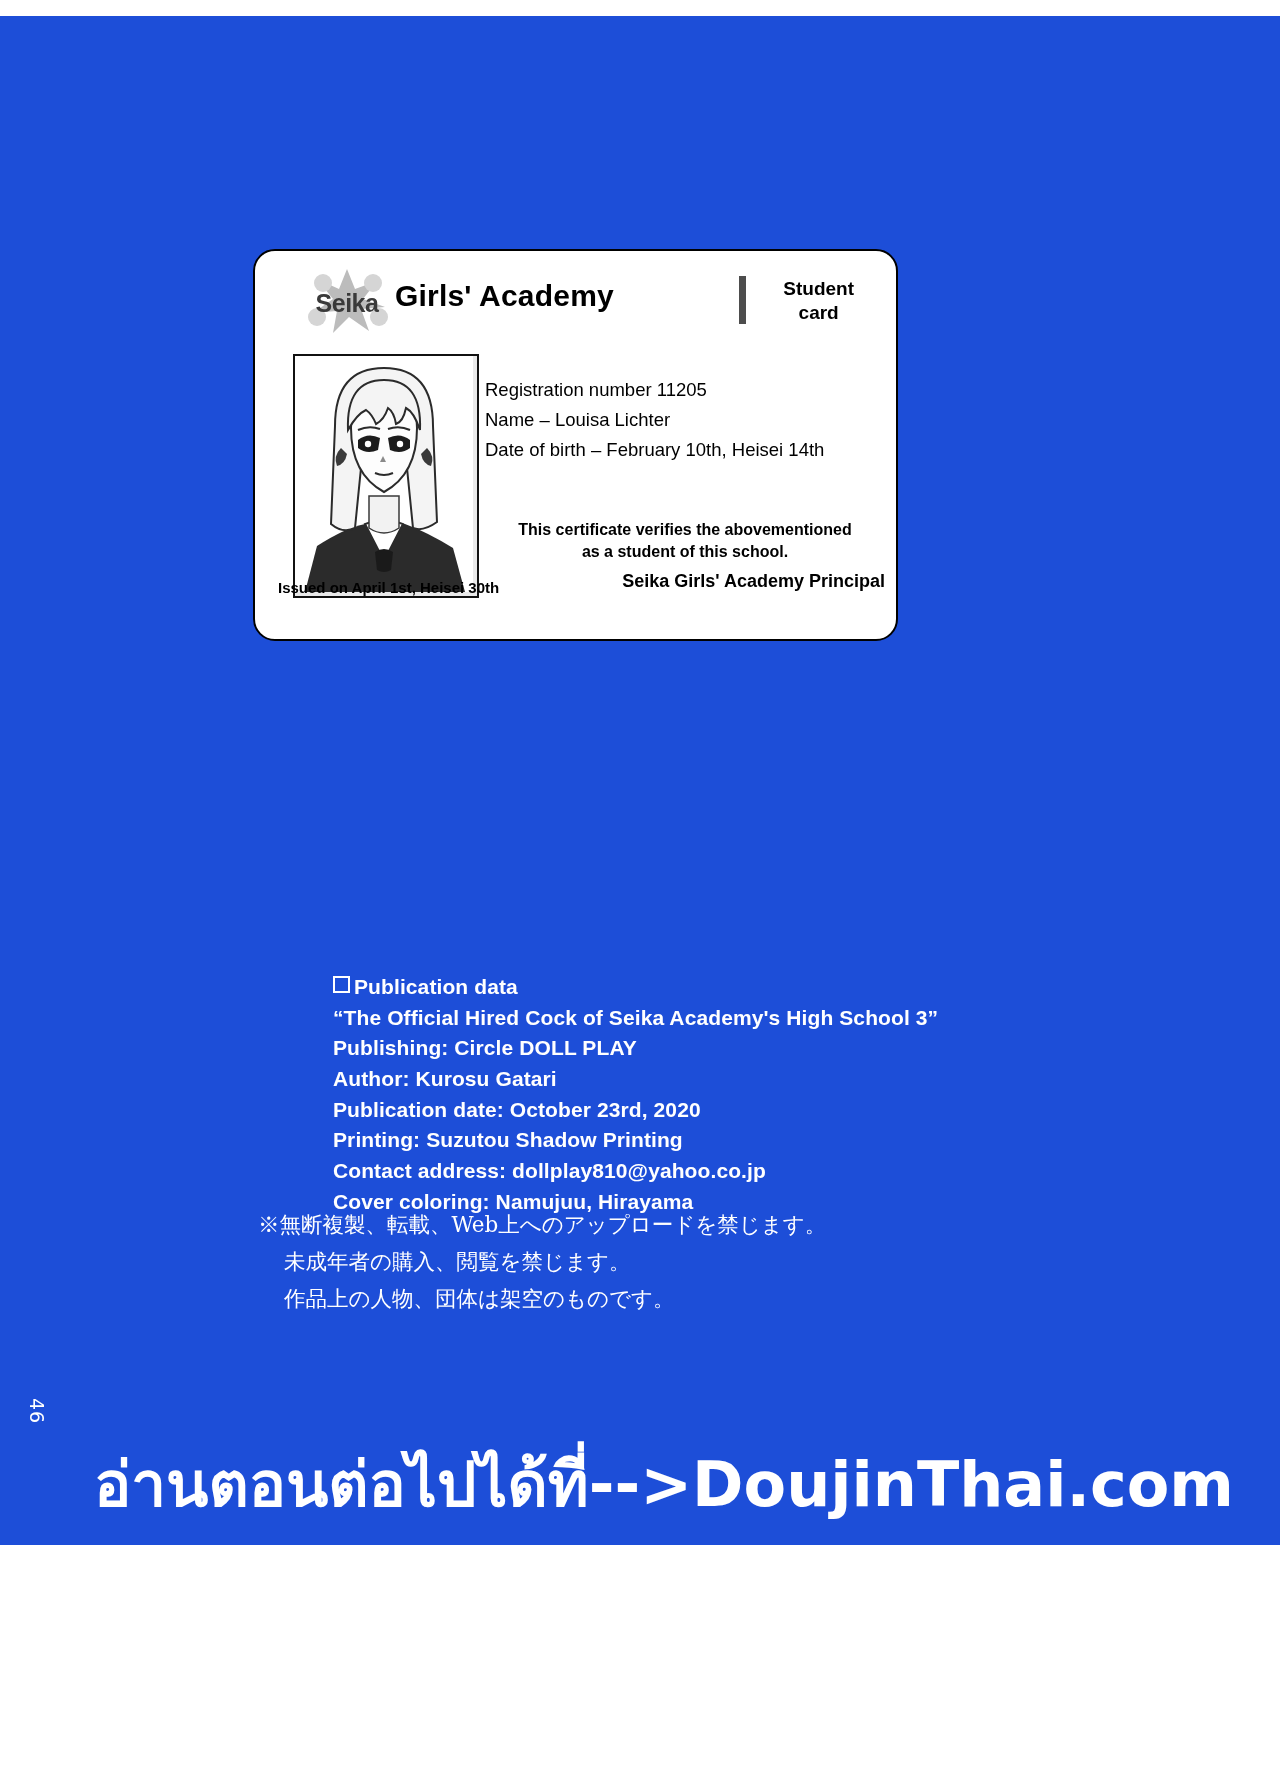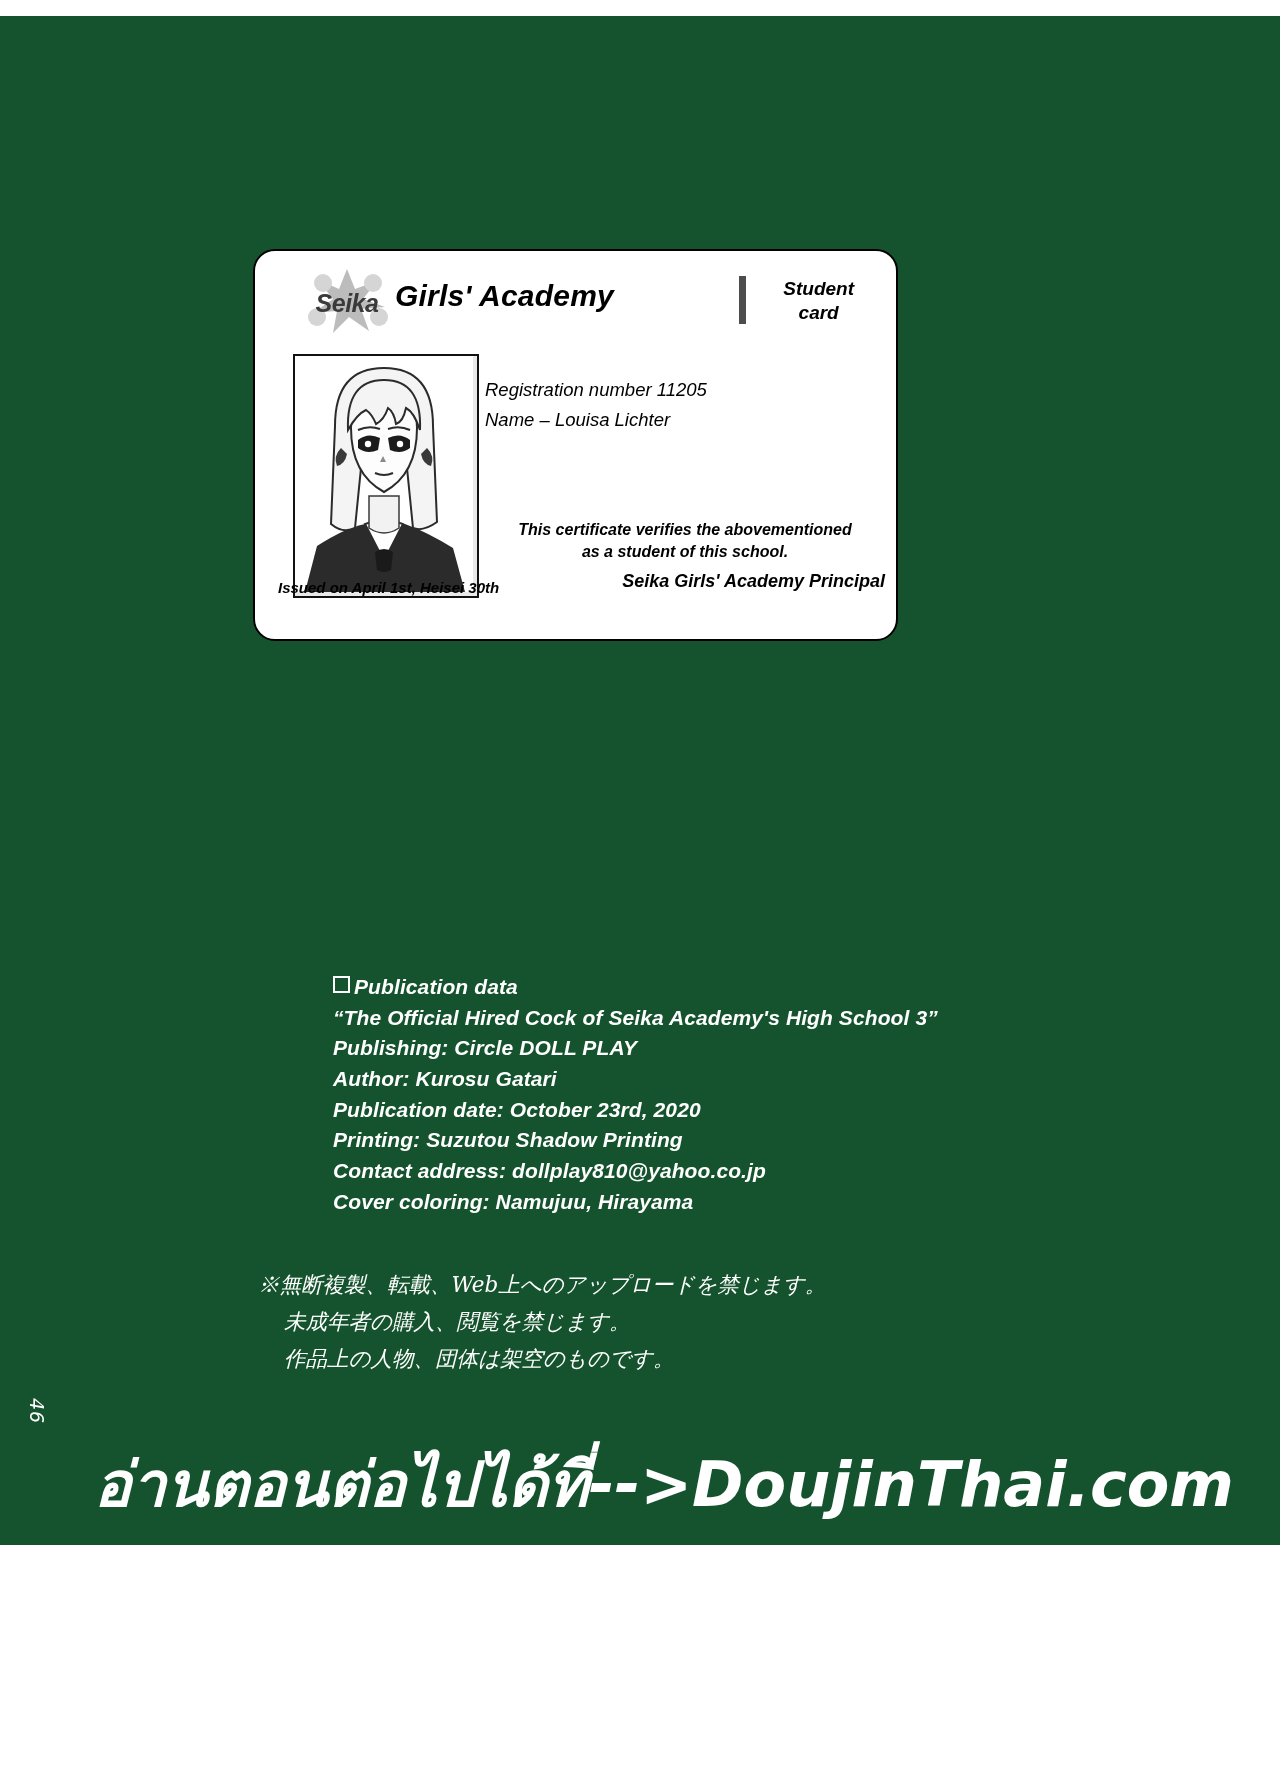--- a/index.html
+++ b/index.html
@@ -10,23 +10,22 @@
   body {
     width: 1280px;
     height: 1780px;
     font-family: "Liberation Sans", sans-serif;
     overflow: hidden;
   }
   .page {
     position: relative;
     width: 1280px;
     height: 1780px;
-    background: #14532d;
+    background: #1d4ed8;
     overflow: hidden;
-    font-style: italic;
   }
   
   .id-card {
     position: absolute;
     left: 253px;
     top: 249px;
     width: 645px;
     height: 392px;
     background: #ffffff;
     border-radius: 22px;
@@ -154,21 +153,21 @@
     display: inline-block;
     width: 13px;
     height: 13px;
     border: 2px solid #fff;
     margin-right: 4px;
     vertical-align: 1px;
   }
   .notice {
     position: absolute;
     left: 258px;
-    top: 1267px;
+    top: 1207px;
     color: #ffffff;
     font-family: "DejaVu Serif", serif;
     font-size: 21.5px;
     line-height: 1.72;
     white-space: nowrap;
   }
   .notice .ind { padding-left: 26px; display: block; }
   .page-number {
     position: absolute;
     left: 26px;
@@ -279,20 +278,21 @@
         <path d="M46 92 q-8 8 -4 18 q8 -2 10 -12 Z" fill="#3a3a3a"></path>
         <path d="M132 92 q8 8 4 18 q-8 -2 -10 -12 Z" fill="#3a3a3a"></path>
       </svg>
     </div>
 
     <div class="issued">Issued on April 1st, Heisei 30th</div>
 
     <div class="details">
       <div>Registration number 11205</div>
       <div>Name – Louisa Lichter</div>
+      <div>Date of birth – February 10th, Heisei 14th</div>
     </div>
 
     <div class="verify">
       <div>This certificate verifies the abovementioned</div>
       <div>as a student of this school.</div>
     </div>
 
     <div class="principal">Seika Girls' Academy Principal</div>
   </div>
 

